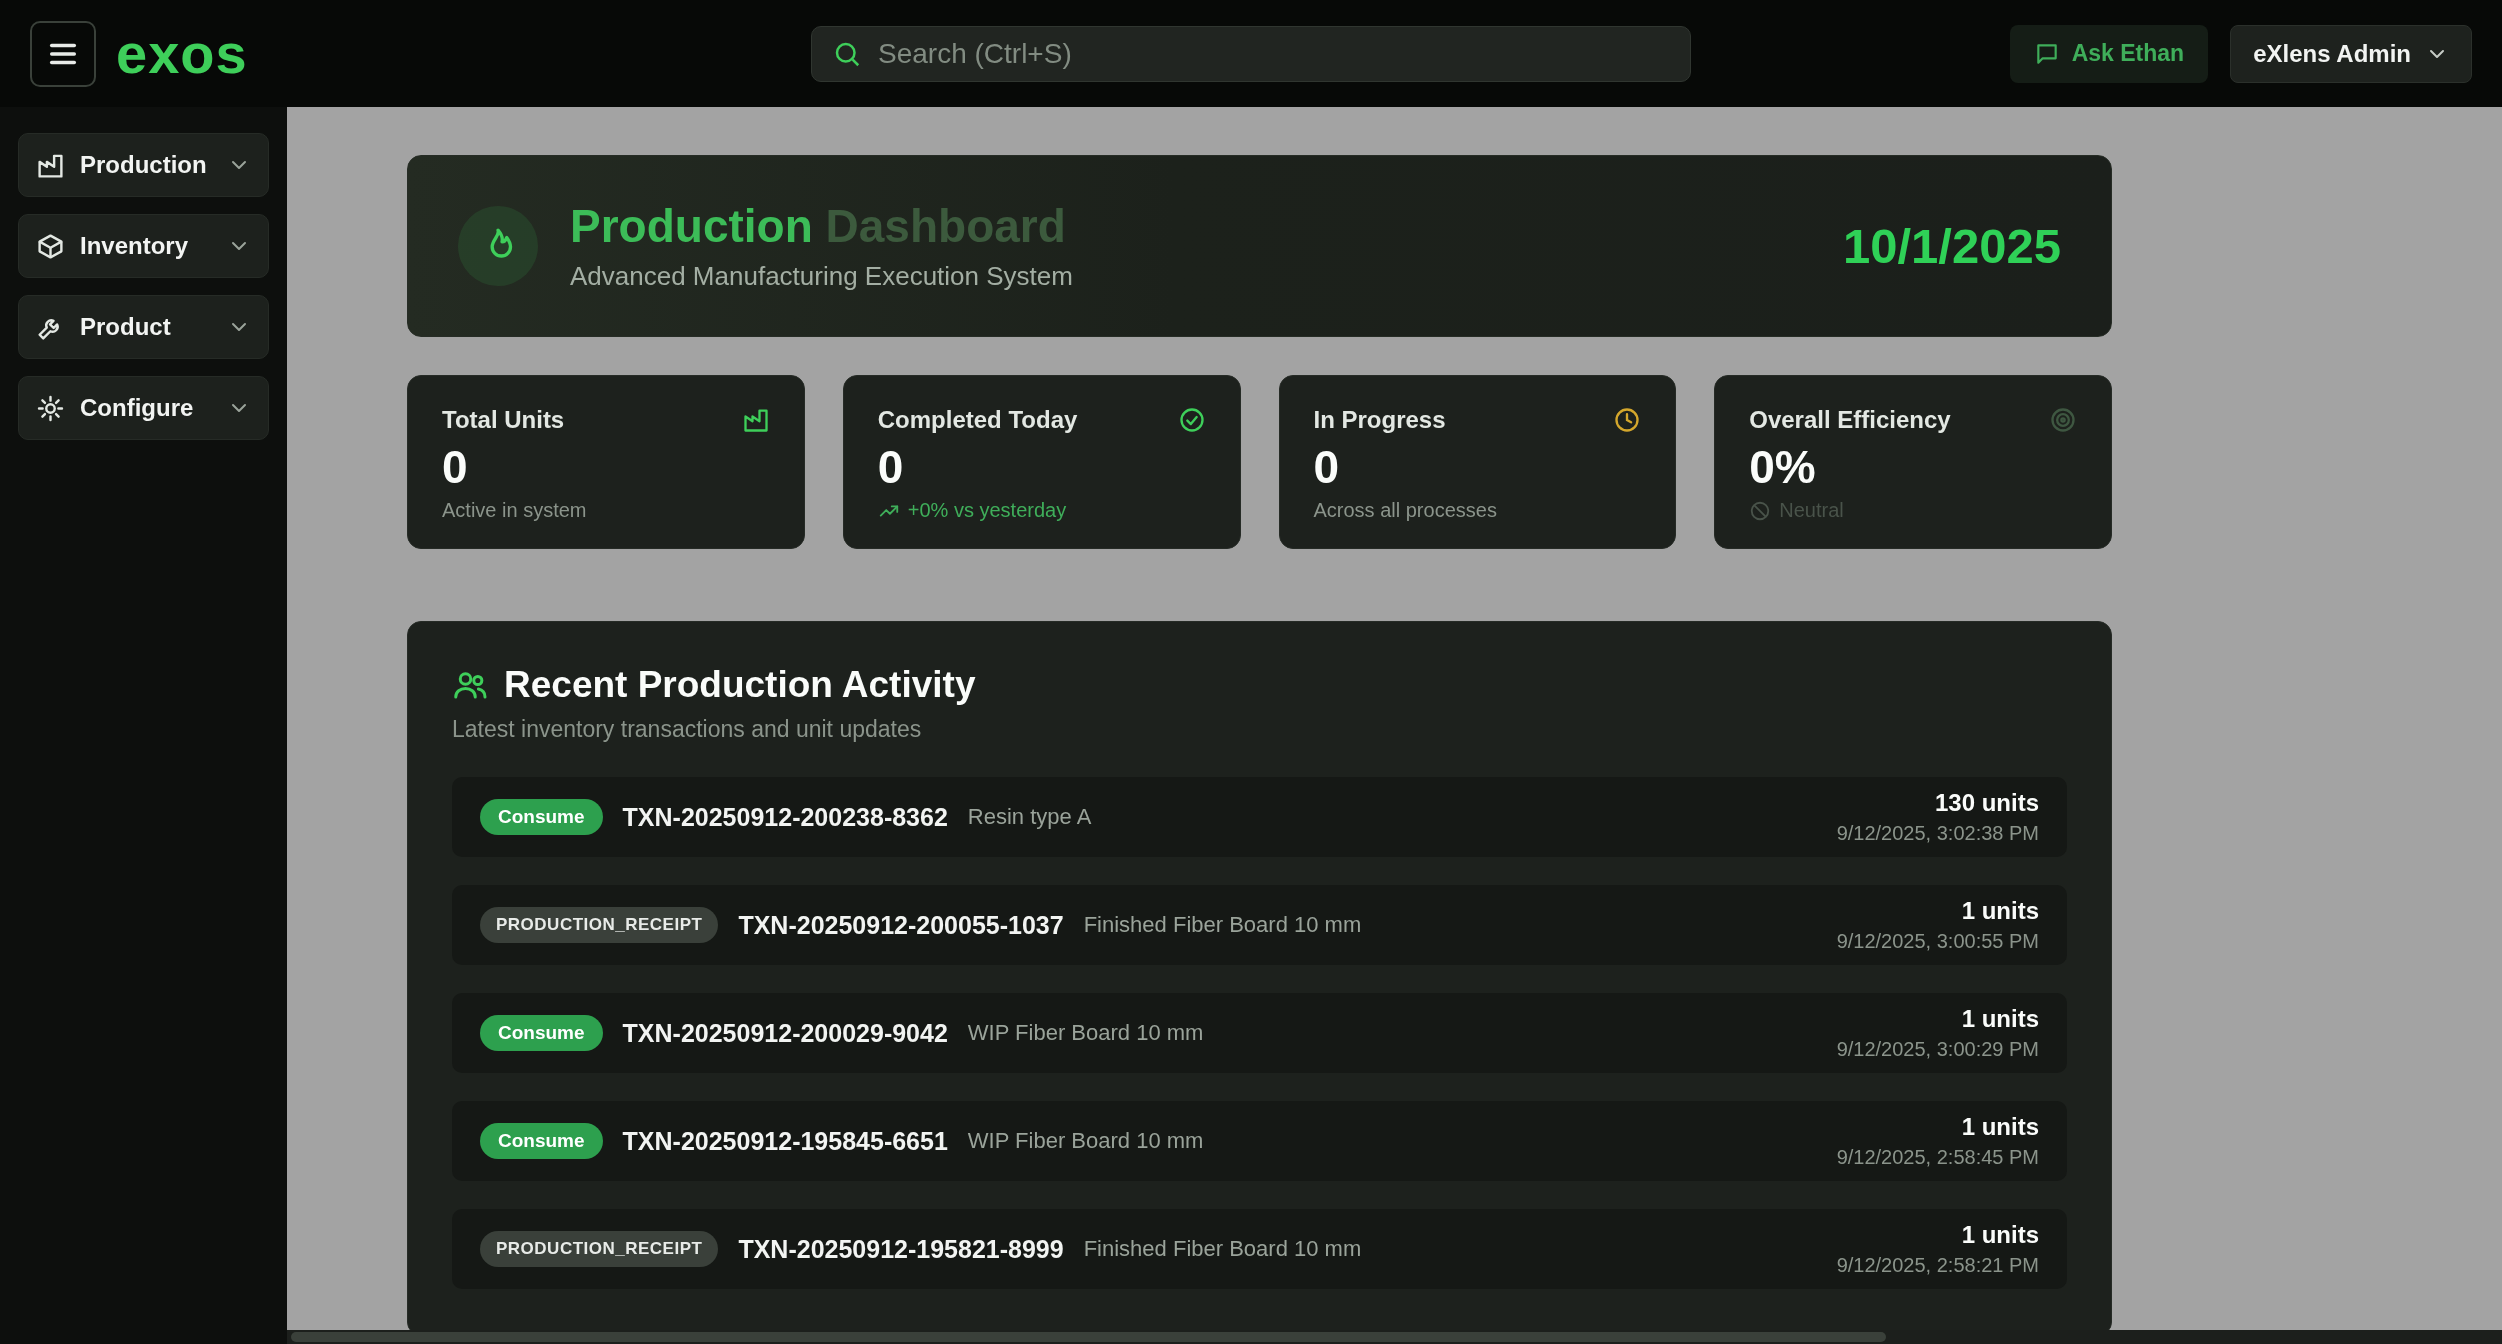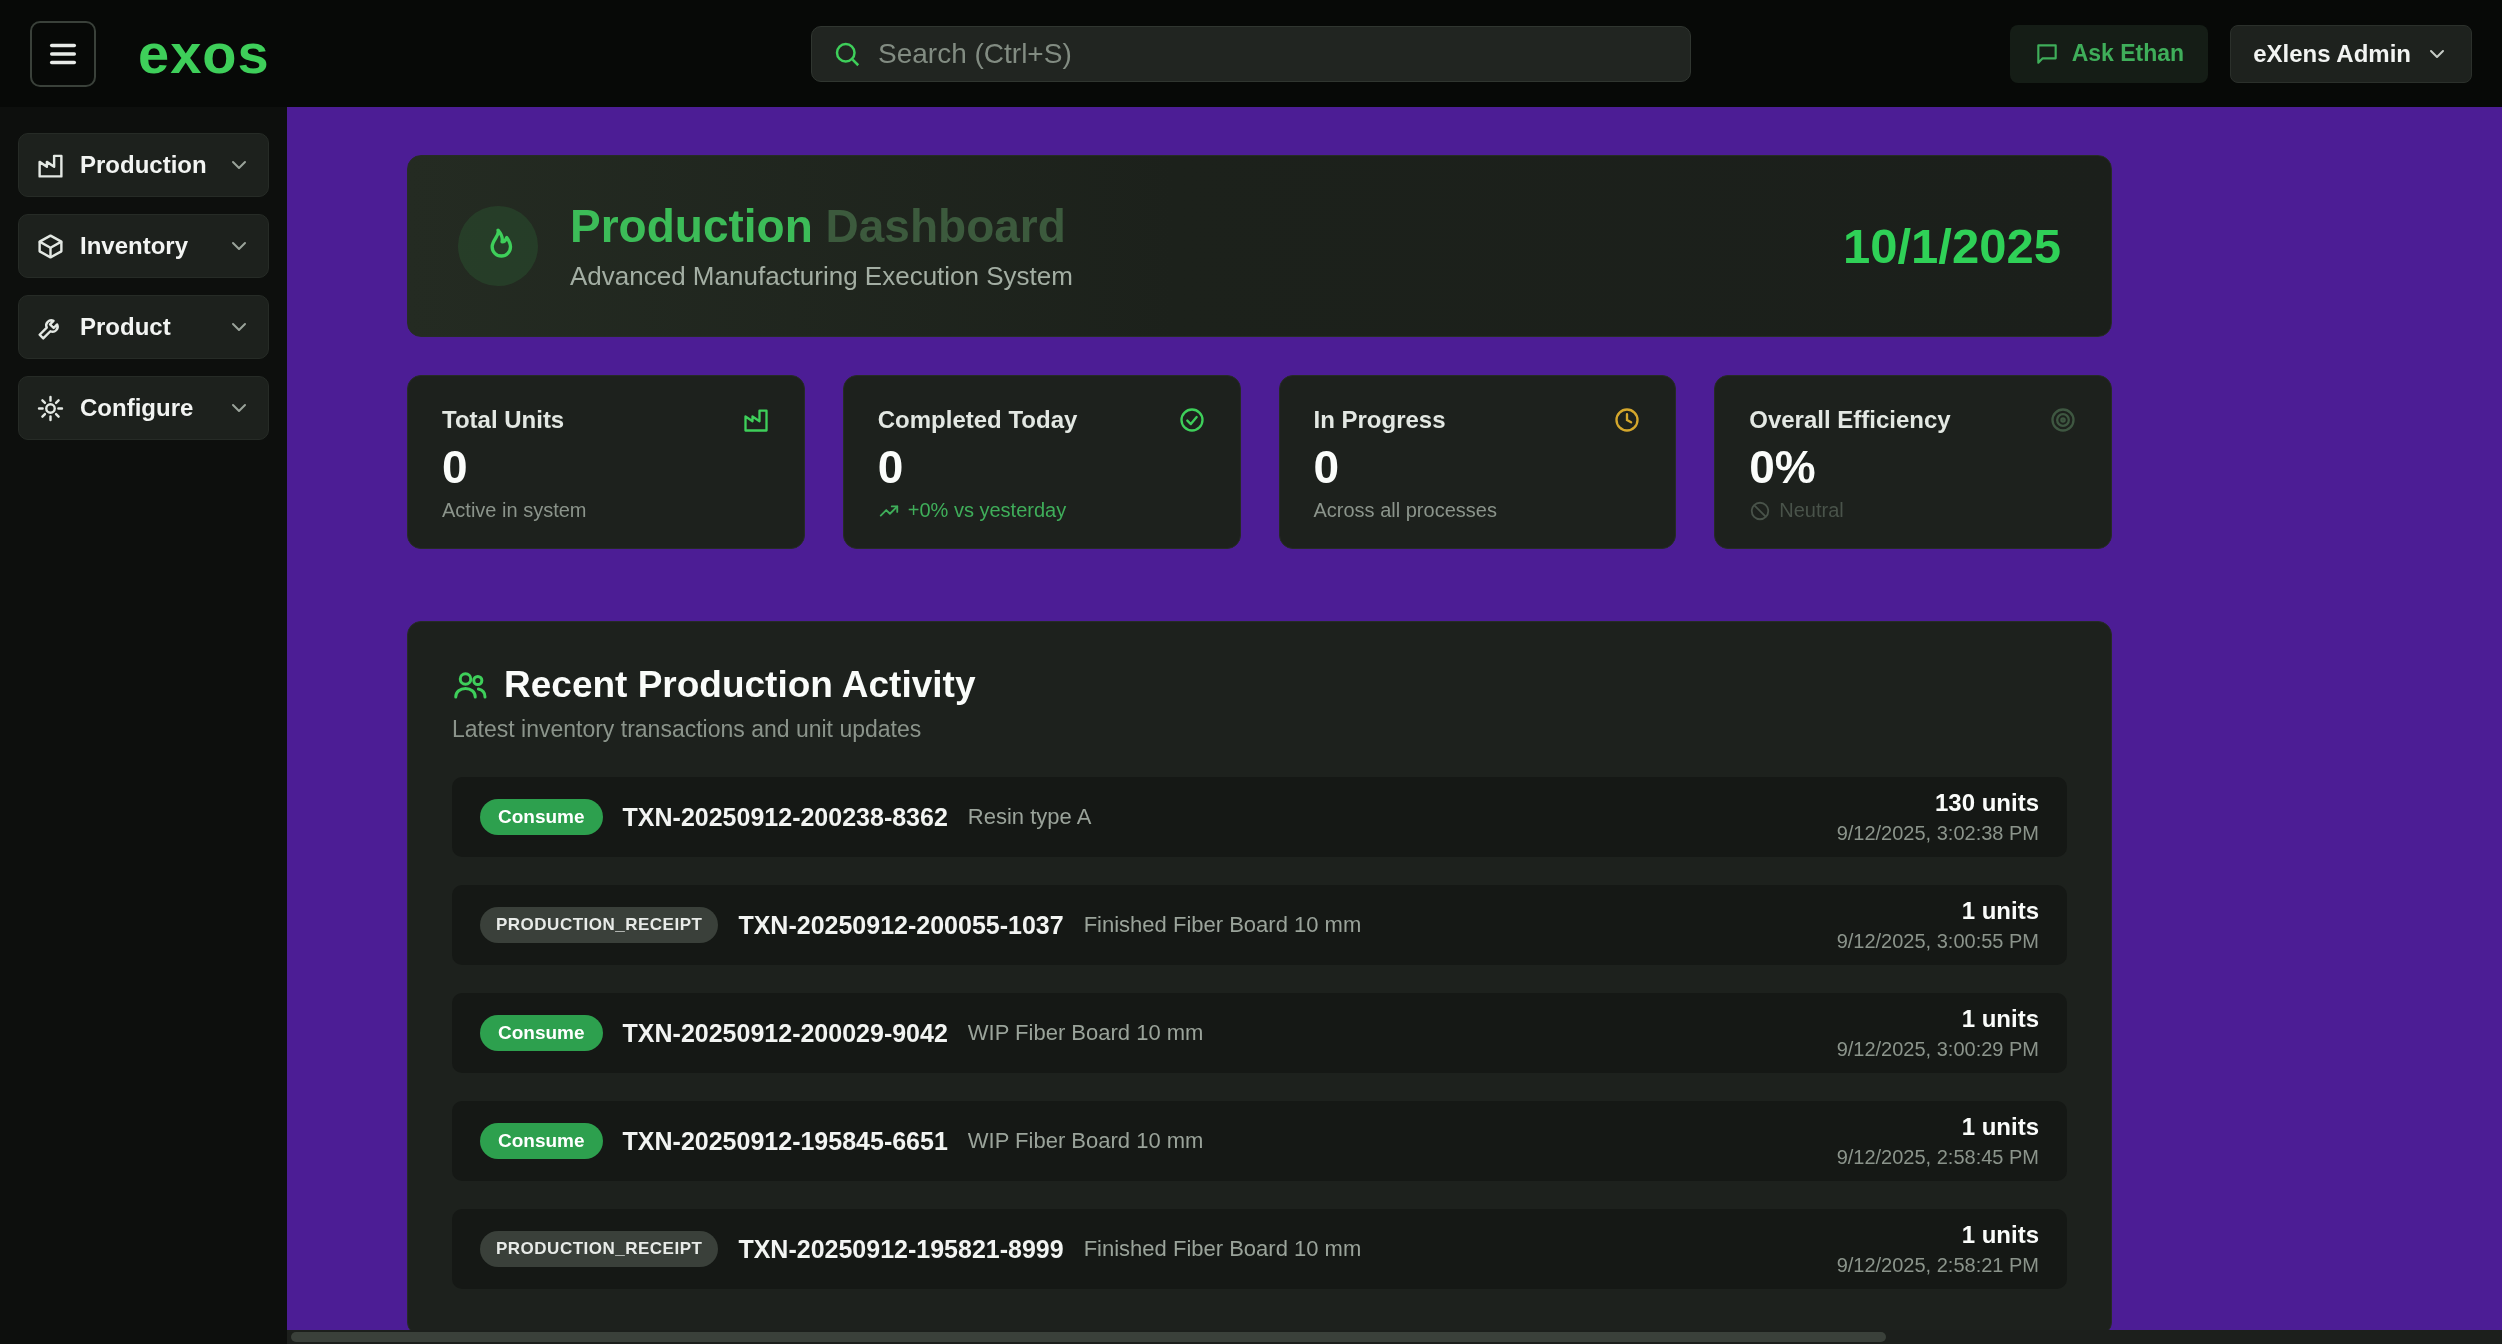--- a/index.html
+++ b/index.html
@@ -24,21 +24,21 @@
     width: 66px; height: 66px;
     background: transparent;
     border: 2px solid #3a413a;
     border-radius: 10px;
     color: #e8ebe8;
     display: flex; align-items: center; justify-content: center;
     cursor: pointer;
   }
   .hamburger svg { width: 34px; height: 34px; }
   .logo {
-    margin-left: 42px;
+    margin-left: 20px;
     font-size: 56px; font-weight: 800; letter-spacing: 1px;
     color: #3ecf5a;
   }
   .search-wrap {
     position: absolute; left: 50%; transform: translateX(-50%);
     width: 880px; height: 56px;
     background: #212521;
     border: 1px solid #303630;
     border-radius: 10px;
     display: flex; align-items: center;
@@ -85,21 +85,21 @@
     padding: 0 17px;
     cursor: pointer;
   }
   .side-item .micon { width: 29px; height: 29px; color: #e3e8e3; flex: none; }
   .side-item .mlabel { font-size: 24px; font-weight: 700; color: #f2f4f2; }
   .side-item .chev { margin-left: auto; width: 24px; height: 24px; color: #9aa39a; }
 
   
   .main {
     position: absolute; top: 107px; left: 287px; right: 0; bottom: 0;
-    background: #4c1d95;
+    background: #a3a3a3;
     overflow: hidden;
   }
   .container { width: 1705px; margin-left: 120px; padding-top: 48px; }
 
   
   .hero {
     height: 182px;
     border-radius: 14px;
     background: linear-gradient(90deg, #242b22 0%, #1c211b 45%, #1b1f1b 100%);
     border: 1px solid #262c25;

